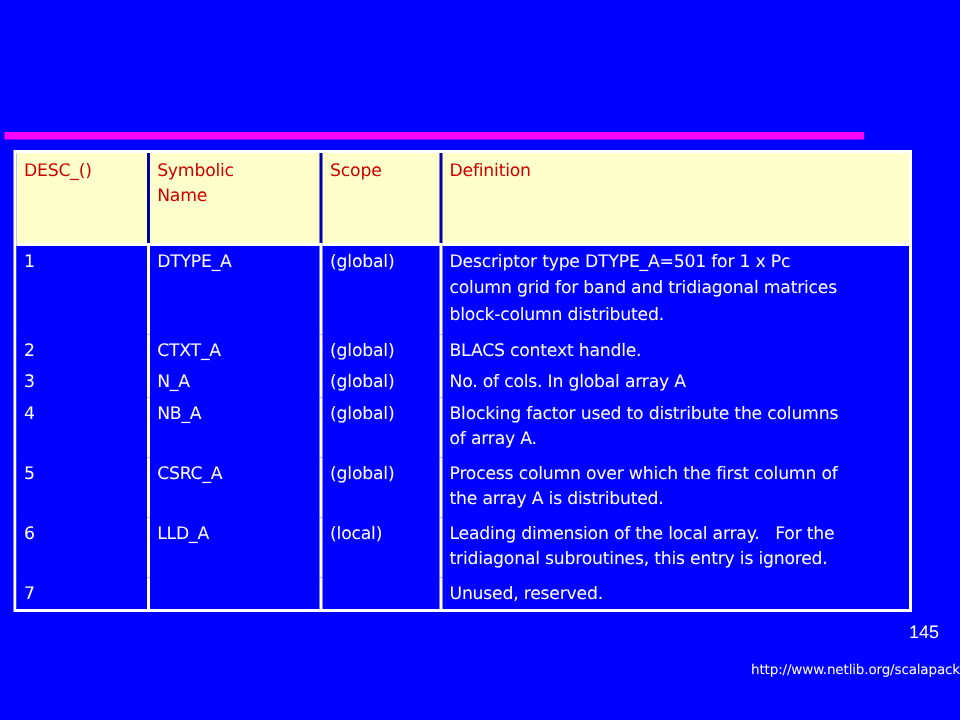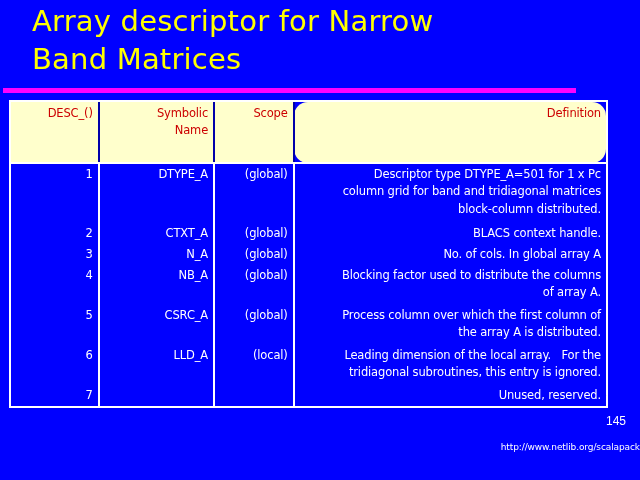--- a/index.html
+++ b/index.html
@@ -50,21 +50,20 @@
 
   
   .table-wrap {
     position: absolute;
     left: 9px;
     top: 100px;
     width: 599px;
     height: 308px;
     border: 2px solid #ffffff;
     box-sizing: border-box;
-    text-align: right;
   }
 
   table.desc {
     border-collapse: collapse;
     table-layout: fixed;
     width: 595px;
     height: 304px;
     font-family: "DejaVu Sans", sans-serif;
   }
 
@@ -92,21 +91,21 @@
   tr.body td {
     background: #0000ff;
     color: #ffffff;
     border-right: 2px solid #ffffff;
   }
   tr.body td.last { border-right: none; margin-top: 36px; }
 
   td.c-num  { width: 86px; }
   td.c-sym  { width: 113px; }
   td.c-scope{ width: 78px; }
-  td.c-def  { width: 306px; border-radius: 14px; }
+  td.c-def  { width: 306px; }
 
   .defline { display: block; white-space: nowrap; }
 
   
   .footer-url {
     position: absolute;
     left: 0;
     top: 442px;
     width: 640px;
     text-align: right;
@@ -122,22 +121,20 @@
     color: #ffffff;
     font-size: 12px;
     font-family: Liberation Sans, sans-serif;
   }
 </style>
 </head>
 <body>
 
 <div id="slide">
 
-  <div class="title">Array descriptor for Narrow
-Band Matrices</div>
 
   <div class="divider"></div>
 
   <div class="table-wrap">
     <table class="desc">
       <tbody>
         <tr class="head">
           <td class="c-num">DESC_()</td>
           <td class="c-sym" style="white-space:pre-line">Symbolic
 Name</td>

